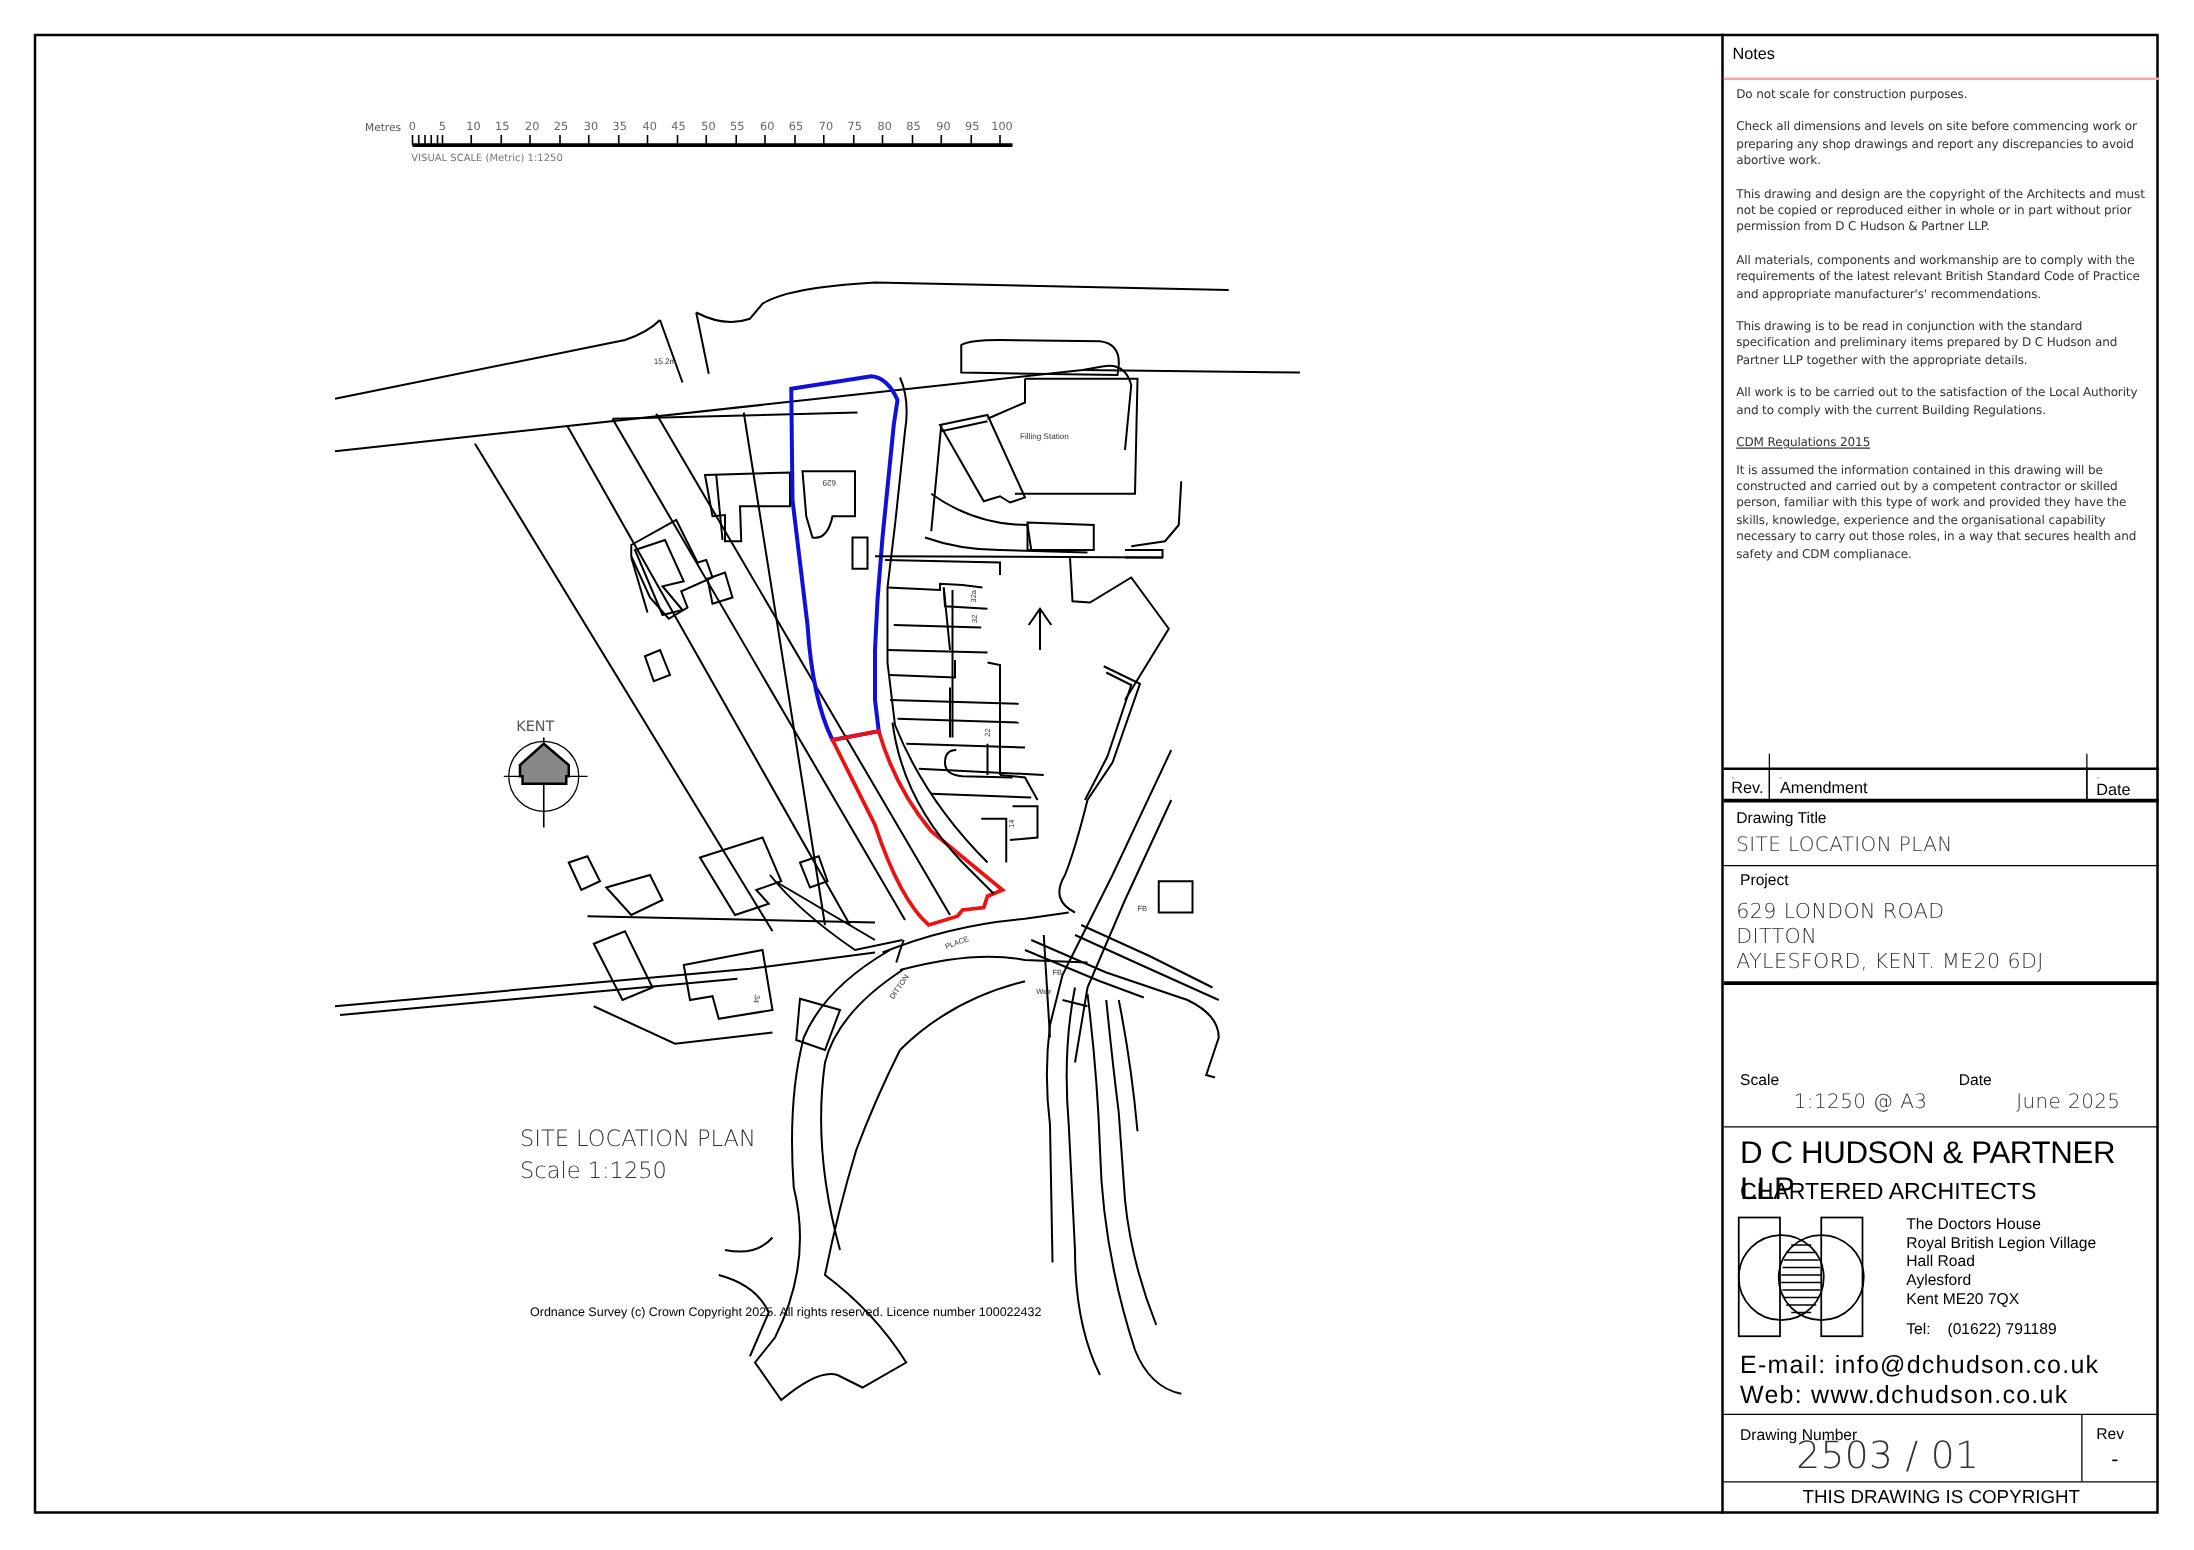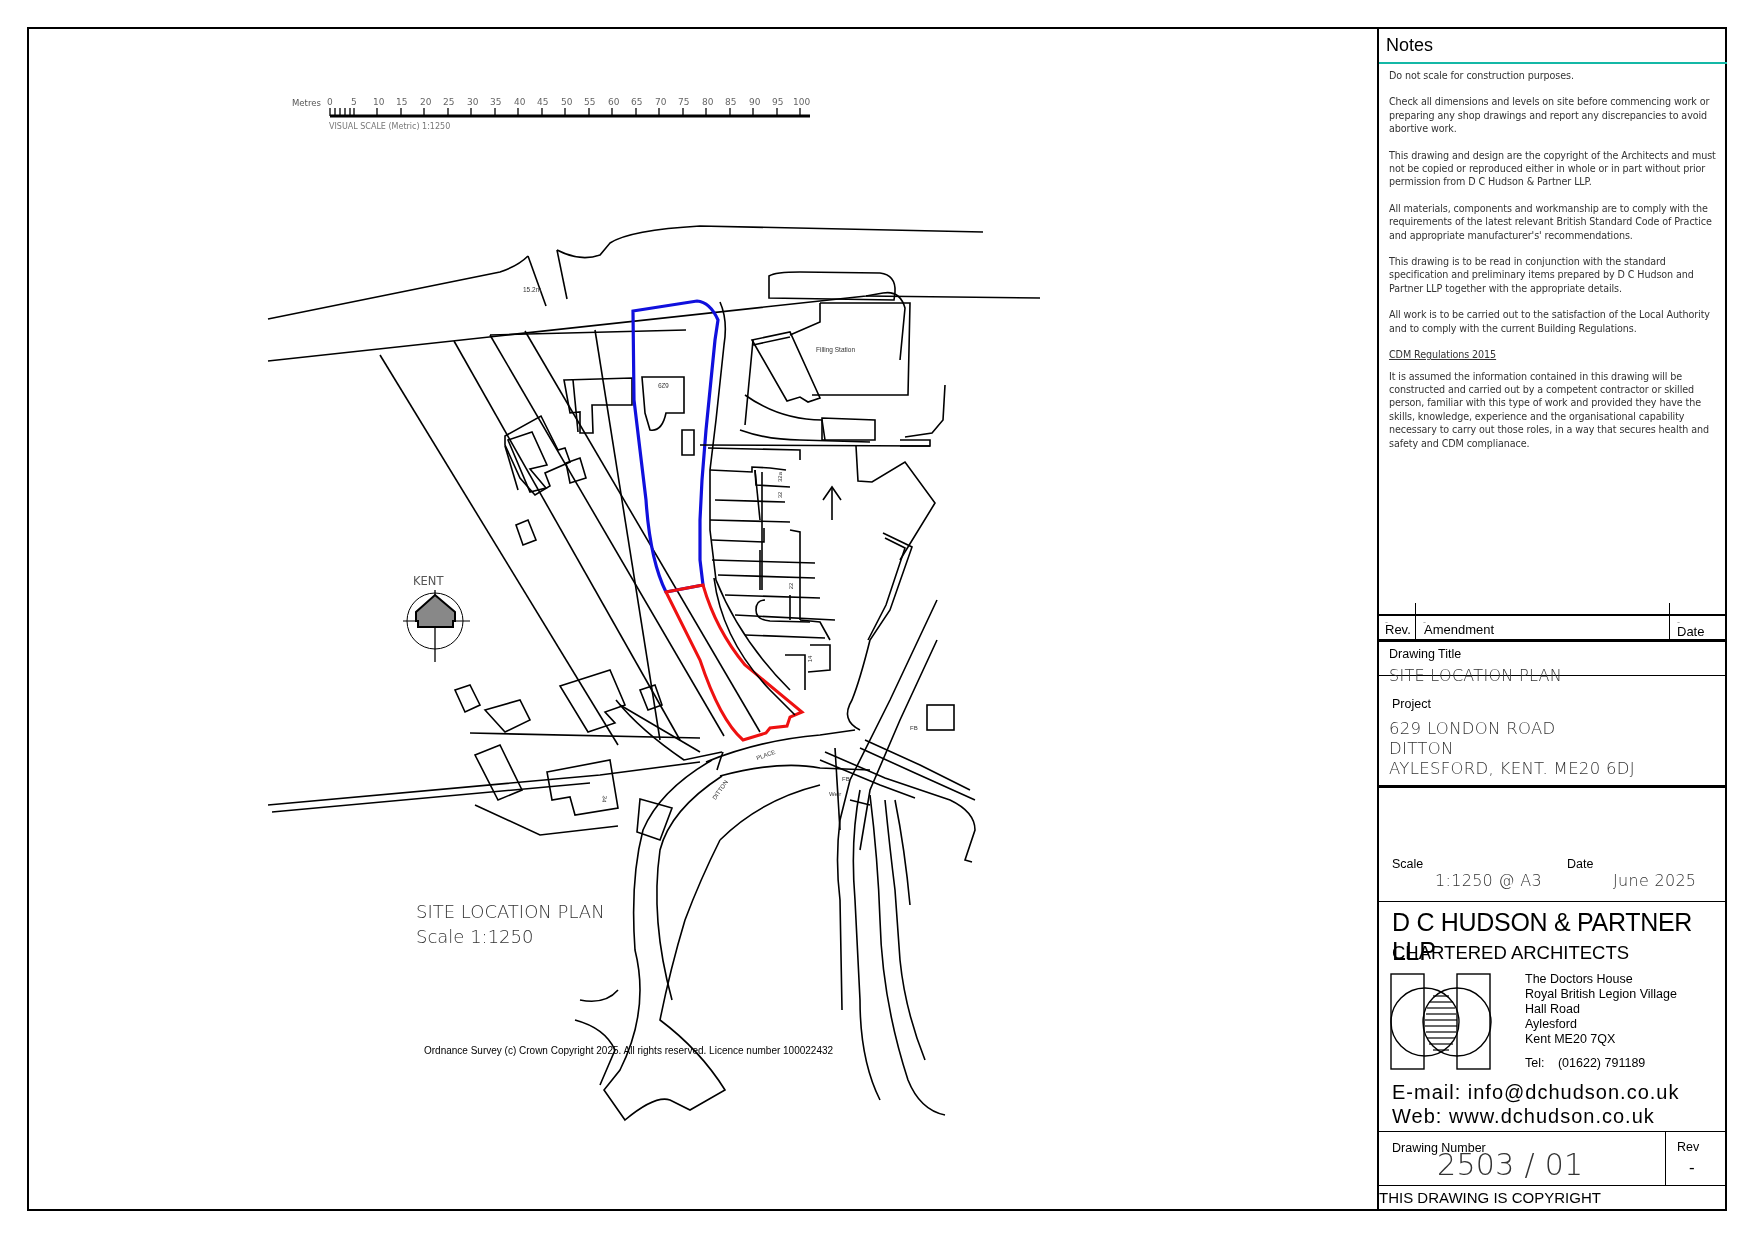--- a/index.html
+++ b/index.html
@@ -1,36 +1,36 @@
 <!DOCTYPE html>
 <html><head>
 <meta charset="utf-8">
 <style>
   html, body { margin:0; padding:0; background:#ffffff; }
   body { width:1755px; height:1240px; position:relative; overflow:hidden; font-family:"Liberation Sans", sans-serif; color:#000; }
   .frame { position:absolute; left:27px; top:27px; width:1700px; height:1184px; border:2px solid #000; box-sizing:border-box; }
   svg.map { position:absolute; left:0; top:0; }
   .panel { position:absolute; left:1377px; top:27px; width:350px; height:1184px; border-left:2px solid #000; box-sizing:border-box; }
-  .notes-title { position:absolute; left:0; top:0; width:100%; height:37px; border-bottom:2px solid #14b8a6; box-sizing:border-box; font-size:18px; padding:8px 0 0 7px; }
+  .notes-title { position:absolute; left:0; top:0; width:100%; height:37px; border-bottom:2px solid #fca5a5; box-sizing:border-box; font-size:13px; padding:8px 0 0 7px; }
   .notes-body { position:absolute; left:10px; top:42px; width:335px; font-family:"DejaVu Sans", sans-serif; font-size:9.6px; line-height:13.4px; color:#333; letter-spacing:-0.1px; }
   .notes-body p { margin:0 0 13px 0; }
   .notes-body .cdm { text-decoration:underline; margin-bottom:8px; }
   .rev-grid { position:absolute; left:0; top:548px; width:100%; height:66px; }
   .rev-grid .vline { position:absolute; width:1px; background:#000; }
   .rev-row { position:absolute; font-size:9px; color:#999; }
   .rev-head { position:absolute; left:0; top:587px; width:100%; height:28px; border-top:2px solid #000; border-bottom:3px solid #000; box-sizing:border-box; font-size:13px; }
   .rev-head span { position:absolute; top:6px; }
   .box { position:absolute; left:0; width:100%; box-sizing:border-box; }
   .lbl { position:absolute; font-size:12.5px; }
   .hand { position:absolute; font-family:"DejaVu Sans", sans-serif; font-weight:200; color:#333; letter-spacing:0.3px; }
   .firm { position:absolute; left:13px; font-size:25px; letter-spacing:-0.3px; }
   .firm2 { position:absolute; left:13px; font-size:18.5px; }
   .addr { position:absolute; left:146px; font-size:12.5px; line-height:15px; }
   .web { position:absolute; left:13px; font-size:20px; letter-spacing:1px; line-height:24px; }
-  .copyright { position:absolute; left:0; top:1158px; width:100%; height:33px; border-top:1px solid #000; font-size:15px; padding-top:3px; box-sizing:border-box; }
+  .copyright { position:absolute; left:0; top:1158px; width:100%; height:33px; border-top:1px solid #000; text-align:center; font-size:15px; padding-top:3px; box-sizing:border-box; }
   .maptext { position:absolute; font-family:"DejaVu Sans", sans-serif; color:#333; }
 </style>
 </head>
 <body>
 
 <div class="frame"></div>
 
 <svg class="map" width="1755" height="1240" viewBox="0 0 1755 1240" fill="none" stroke="#000" stroke-width="1.6">
 
   <g>
@@ -287,21 +287,21 @@
     </div>
   </div>
   <div class="rev-head">
     <span style="left:6px;text-align:right;">Rev.</span>
     <span style="left:45px;">Amendment</span>
     <span style="left:298px;top:8px;">Date</span>
     <div style="position:absolute;left:36px;top:0;width:1px;height:100%;background:#000;"></div>
     <div style="position:absolute;left:290px;top:0;width:1px;height:100%;background:#000;"></div>
   </div>
 
-  <div class="box" style="top:615px;height:34px;border-bottom:1px solid #000;">
+  <div class="box" style="top:615px;height:51px;border-bottom:1px solid #000;">
     <span class="lbl" style="left:10px;top:5px;">Drawing Title</span>
     <span class="hand" style="left:10px;top:24px;font-size:16px;">SITE LOCATION PLAN</span>
   </div>
 
   <div class="box" style="top:666px;height:95px;border-bottom:3px solid #000;">
     <span class="lbl" style="left:13px;top:4px;">Project</span>
     <span class="hand" style="left:10px;top:26px;font-size:16.5px;">629 LONDON ROAD</span>
     <span class="hand" style="left:10px;top:46px;font-size:16.5px;">DITTON</span>
     <span class="hand" style="left:10px;top:66px;font-size:16.5px;text-align:right;">AYLESFORD, KENT. ME20 6DJ</span>
   </div>

